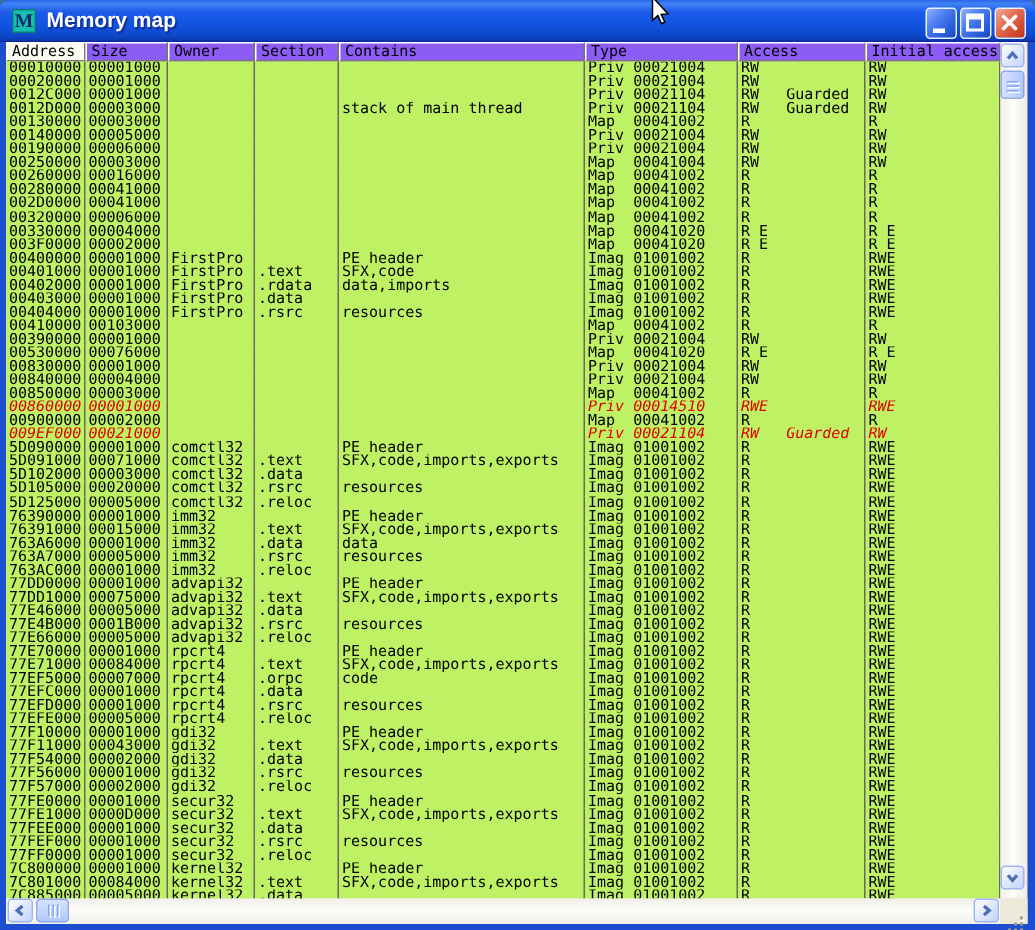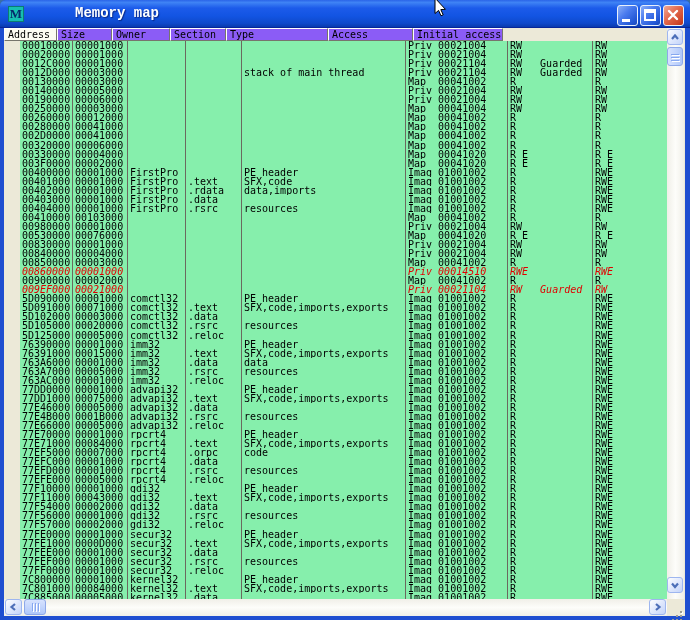--- a/index.html
+++ b/index.html
@@ -18,22 +18,22 @@
     border-bottom:1px solid #07269A;
   }
   #title-icon {
     position:absolute; left:8px; top:6px; width:16px; height:16px;
     background:#17BEB1; border:1px solid #0B7C72;
     color:#06286B; font-family:"Liberation Serif", serif; font-weight:bold;
     font-size:13px; line-height:14px; text-align:center;
   }
   #title-text {
     position:absolute; left:31px; top:5px;
-    font-family:Liberation Mono, monospace; font-weight:bold; font-size:14px;
-    color:#FFFFFF; text-shadow:1px 1px 1px #0A2A8A;margin-left:44px;
+    font-family:Liberation Sans, sans-serif; font-weight:bold; font-size:14px;
+    color:#FFFFFF; text-shadow:1px 1px 1px #0A2A8A;
   }
   .tb-btn {
     position:absolute; top:5px; width:21px; height:21px; border-radius:3px;
     border:1px solid #E8F0FC;
   }
   .tb-blue { background:linear-gradient(135deg,#8CB0F8 0%,#4A7BEE 40%,#2358D6 80%,#1A48B8 100%); }
   #btn-min   { left:617px; }
   #btn-max   { left:640px; }
   #btn-close { left:663px; background:linear-gradient(135deg,#F0A894 0%,#E2684C 45%,#CC4226 85%,#B03018 100%); }
   .tb-btn svg { position:absolute; left:0; top:0; }
@@ -50,22 +50,22 @@
     border-right:1px solid #77756C; border-bottom:1px solid #77756C;
     font-size:10px; line-height:11px; color:#000; padding-left:3px;
     white-space:pre; overflow:hidden;
   }
   .hcell.sorted { background:#FCFCF2; }
   
   .c0{width:53px;} .c1{width:55px;} .c2{width:58px;} .c3{width:56px;}
   .c4{width:164px;} .c5{width:102px;} .c6{width:85px;} .c7{width:90px;}
   
   #viewport {
-    position:absolute; left:16px; top:13px; width:663px; height:558px;
-    background:#86efac; overflow:hidden;
+    position:absolute; left:0; top:13px; width:663px; height:558px;
+    background:#bef264; overflow:hidden;
   }
   .row { display:flex; height:9.05px; }
   .cell {
     font-size:10px; line-height:9.05px; color:#000;
     padding-left:2px; border-right:1px solid #6B695F;
     white-space:pre; overflow:hidden;
   }
   .row.red .cell { color:#E00000;font-style:italic; }
   
   .sb-btn {
@@ -132,20 +132,21 @@
     </div>
   </div>
 
   <div id="content">
 
     <div id="header-row">
       <div class="hcell c0 sorted">Address</div>
       <div class="hcell c1">Size</div>
       <div class="hcell c2">Owner</div>
       <div class="hcell c3">Section</div>
+      <div class="hcell c4">Contains</div>
       <div class="hcell c5">Type</div>
       <div class="hcell c6">Access</div>
       <div class="hcell c7">Initial access</div>
     </div>
 
     <div id="viewport">
         <div class="row">
           <div class="cell c0">00010000</div>
           <div class="cell c1">00001000</div>
           <div class="cell c2"></div>
@@ -220,21 +221,21 @@
           <div class="cell c1">00003000</div>
           <div class="cell c2"></div>
           <div class="cell c3"></div>
           <div class="cell c4"></div>
           <div class="cell c5">Map  00041004</div>
           <div class="cell c6">RW</div>
           <div class="cell c7">RW</div>
         </div>
         <div class="row">
           <div class="cell c0">00260000</div>
-          <div class="cell c1">00012000</div>
+          <div class="cell c1">00016000</div>
           <div class="cell c2"></div>
           <div class="cell c3"></div>
           <div class="cell c4"></div>
           <div class="cell c5">Map  00041002</div>
           <div class="cell c6">R</div>
           <div class="cell c7">R</div>
         </div>
         <div class="row">
           <div class="cell c0">00280000</div>
           <div class="cell c1">00041000</div>
@@ -339,21 +340,21 @@
           <div class="cell c0">00410000</div>
           <div class="cell c1">00103000</div>
           <div class="cell c2"></div>
           <div class="cell c3"></div>
           <div class="cell c4"></div>
           <div class="cell c5">Map  00041002</div>
           <div class="cell c6">R</div>
           <div class="cell c7">R</div>
         </div>
         <div class="row">
-          <div class="cell c0">00980000</div>
+          <div class="cell c0">00390000</div>
           <div class="cell c1">00001000</div>
           <div class="cell c2"></div>
           <div class="cell c3"></div>
           <div class="cell c4"></div>
           <div class="cell c5">Priv 00021004</div>
           <div class="cell c6">RW</div>
           <div class="cell c7">RW</div>
         </div>
         <div class="row">
           <div class="cell c0">00530000</div>

